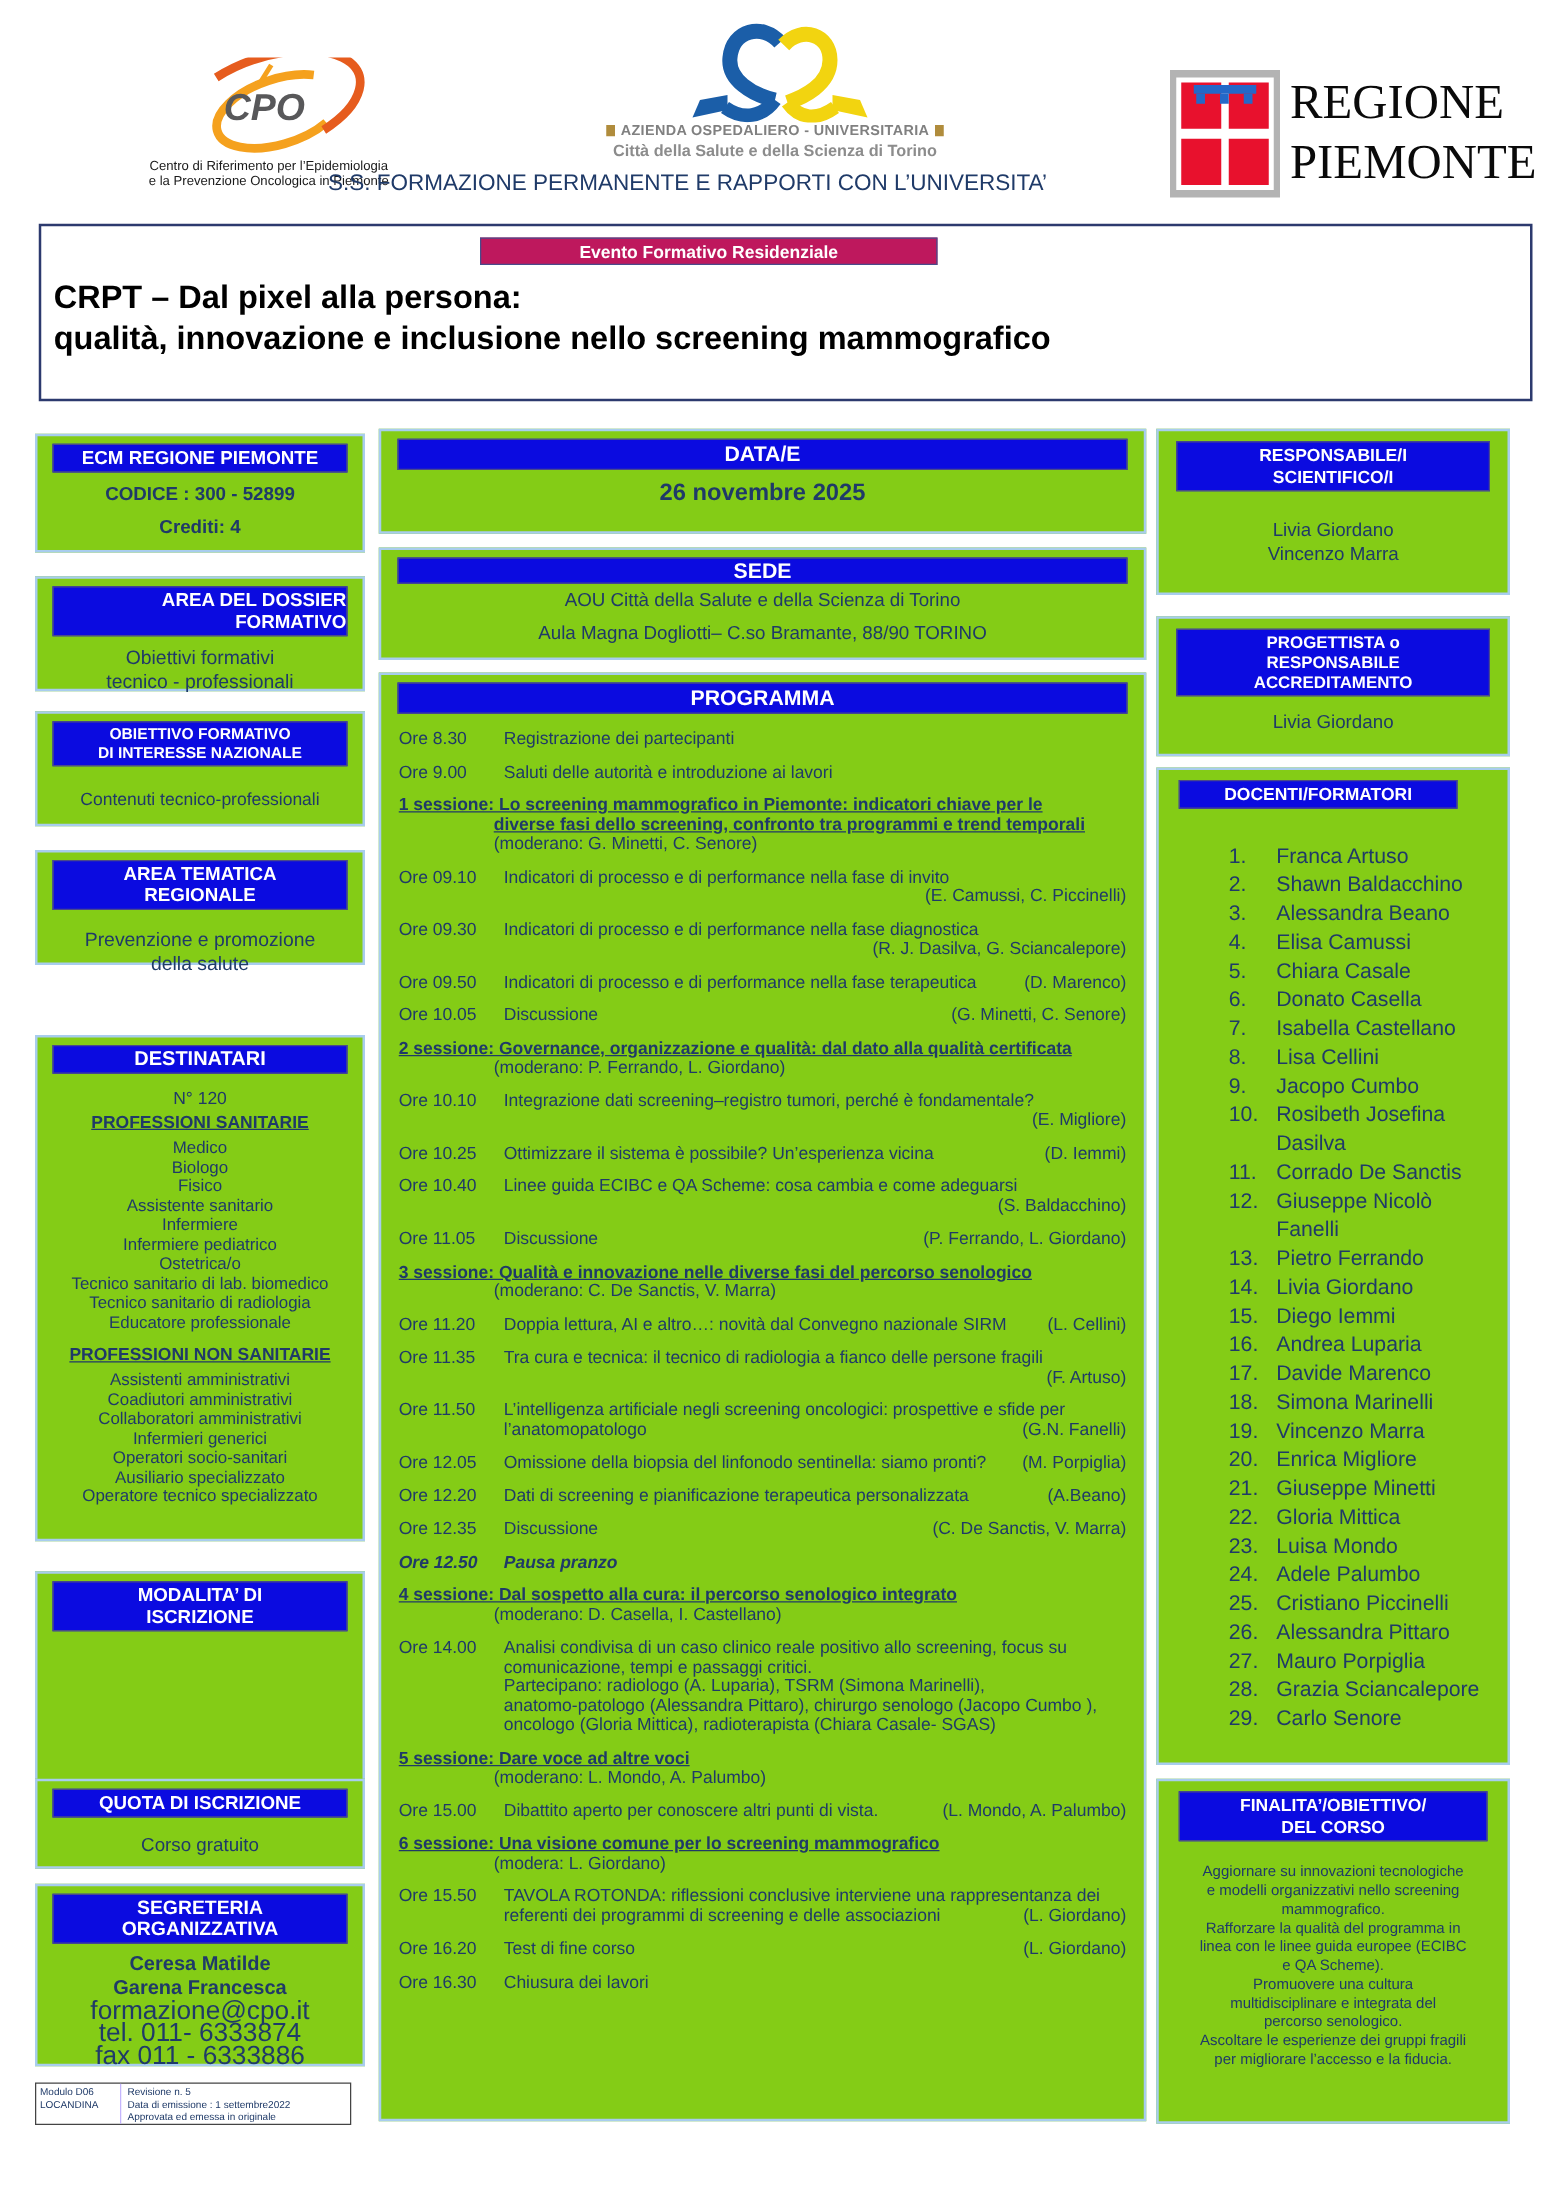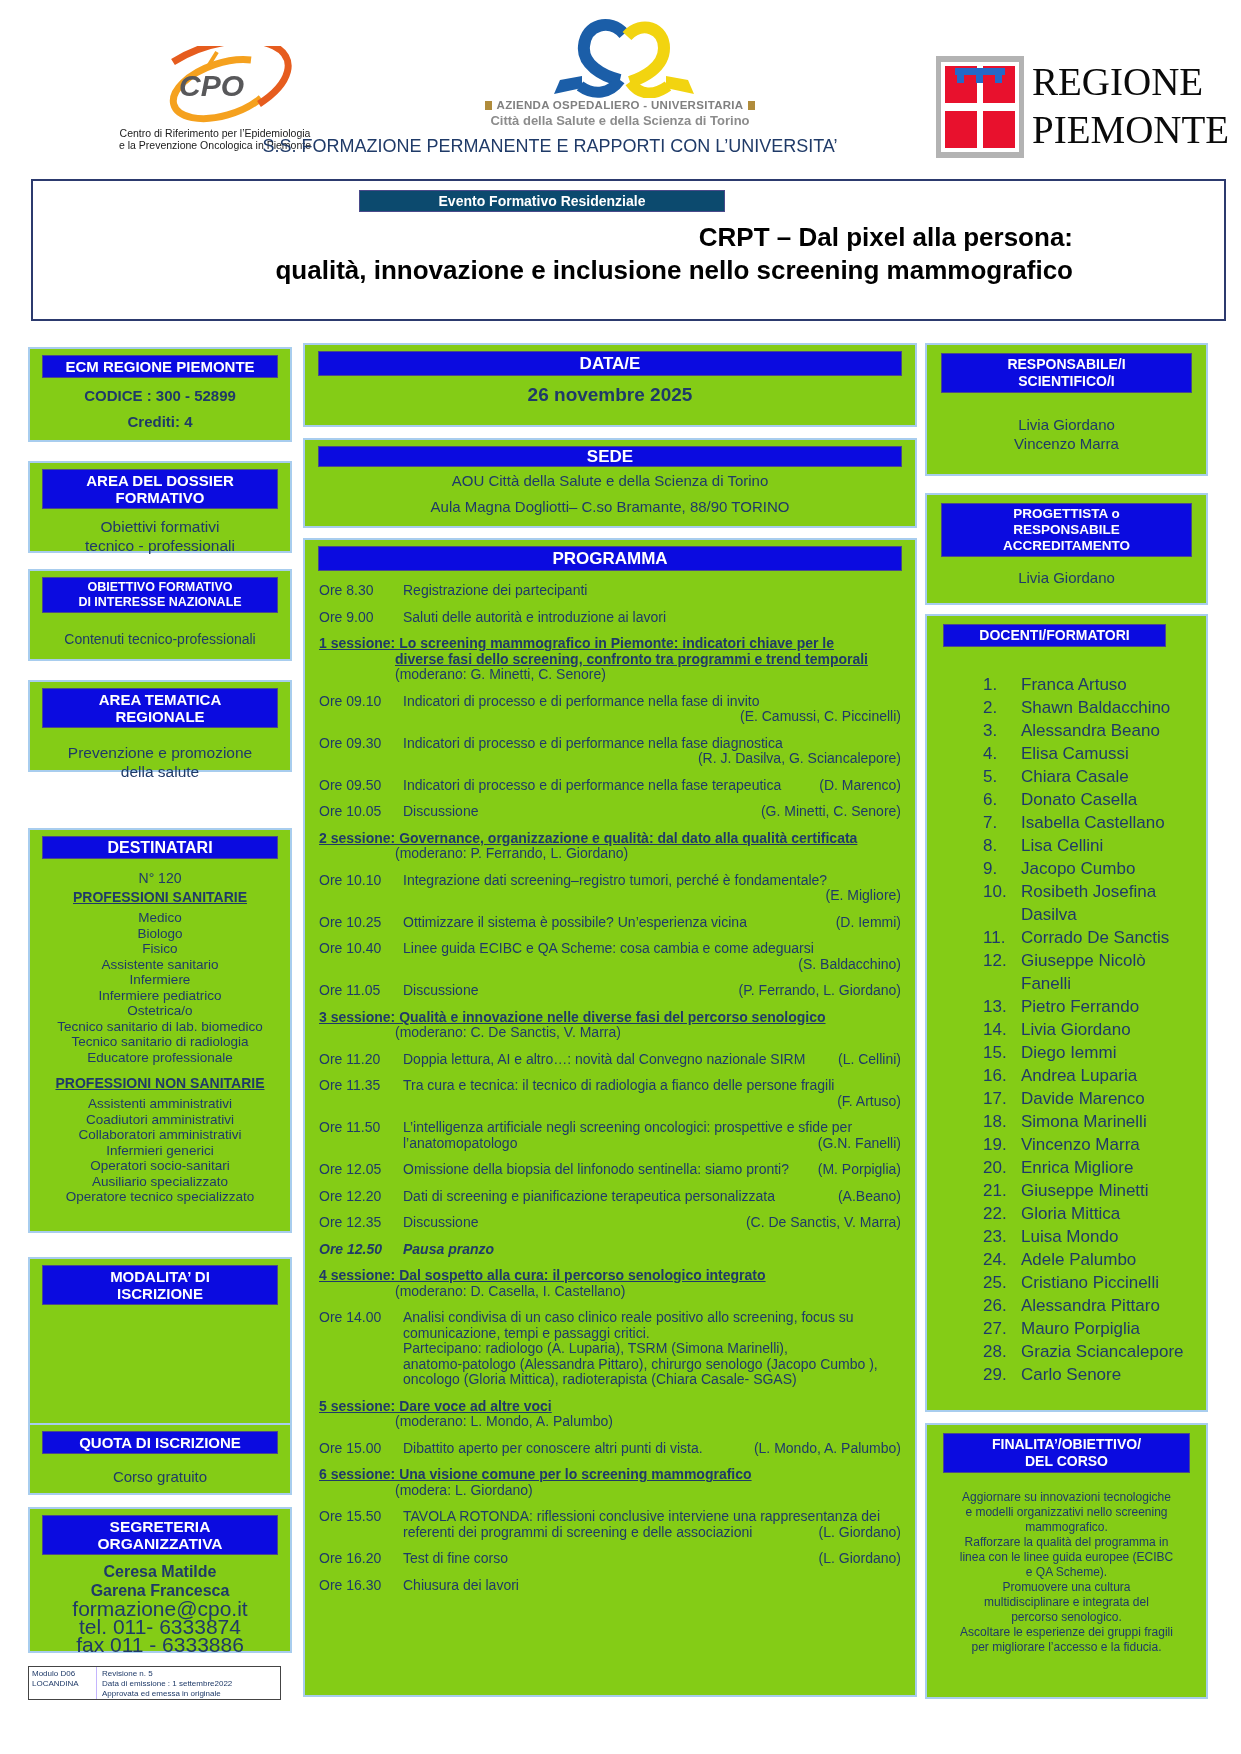--- a/index.html
+++ b/index.html
@@ -31,33 +31,33 @@
   #regione-logo { left: 936px; top: 56px; width: 88px; height: 102px; background: #b3b3b3; }
   #regione-inner { position:absolute; left:5px; top:6px; width:78px; height:90px; background:#fff; }
   .rp-red { position:absolute; width:32px; height:37px; background:#e8112d; }
   #rp-lambello { position:absolute; left:14px; top:6px; width:50px; height:7px; background:#2468c8; }
   .rp-pend { position:absolute; top:13px; width:7px; height:8px; background:#2468c8; }
   #regione-name { left: 1032px; top: 58px; font-family: "Liberation Serif", serif; font-size: 39px; line-height: 48px; color: #0a0a0a; }
 
   
   #title-box { left: 31px; top: 179px; width: 1195px; height: 142px; border: 2px solid #2c3a6e; background: #fff; }
   #title-banner {
-    position: absolute; left: 326px; top: 9px; width: 366px; height: 22px;
-    background: #0c4a6e; border: 1px solid #4a4a8a; color: #fff;
+    position: absolute; left: 351px; top: 9px; width: 366px; height: 22px;
+    background: #be185d; border: 1px solid #4a4a8a; color: #fff;
     font-weight: 700; font-size: 14px; line-height: 20px; text-align: center;
   }
-  #title-text { position: absolute; left: 10px; top: 40px; width: 1030px; text-align: right; color: #000; font-weight: 700; font-size: 26px; line-height: 33px; }
+  #title-text { position: absolute; left: 10px; top: 40px; width: 1030px; text-align: left; color: #000; font-weight: 700; font-size: 26px; line-height: 33px; }
 
   
   .lbox { left: 28px; width: 264px; }
   #ecm-box { top: 347px; height: 95px; }
   #ecm-box .hbar { font-size: 15px; }
   .ecm-line { font-weight: 700; font-size: 15px; text-align: center; margin-top: 9px; }
   #dossier-box { top: 461px; height: 92px; }
-  #dossier-box .hbar { font-size: 15px; }
+  #dossier-box .hbar { font-size: 15px; text-align: right; }
   #obiettivo-box { top: 569px; height: 92px; }
   #obiettivo-box .hbar { font-size: 12.5px; line-height: 15px; }
   #obiettivo-body { margin-top: 18px; font-size: 14px; text-align: center; }
   #area-box { top: 680px; height: 92px; }
   #area-box .hbar { font-size: 15px; }
   .lbody2 { margin-top: 8px; font-size: 15.5px; line-height: 19px; text-align: center; }
   #area-body { margin-top: 15px; font-size: 15.5px; line-height: 19px; text-align: center; }
 
   #dest-box { top: 828px; height: 405px; }
   #dest-box .hbar { font-size: 16px; }

